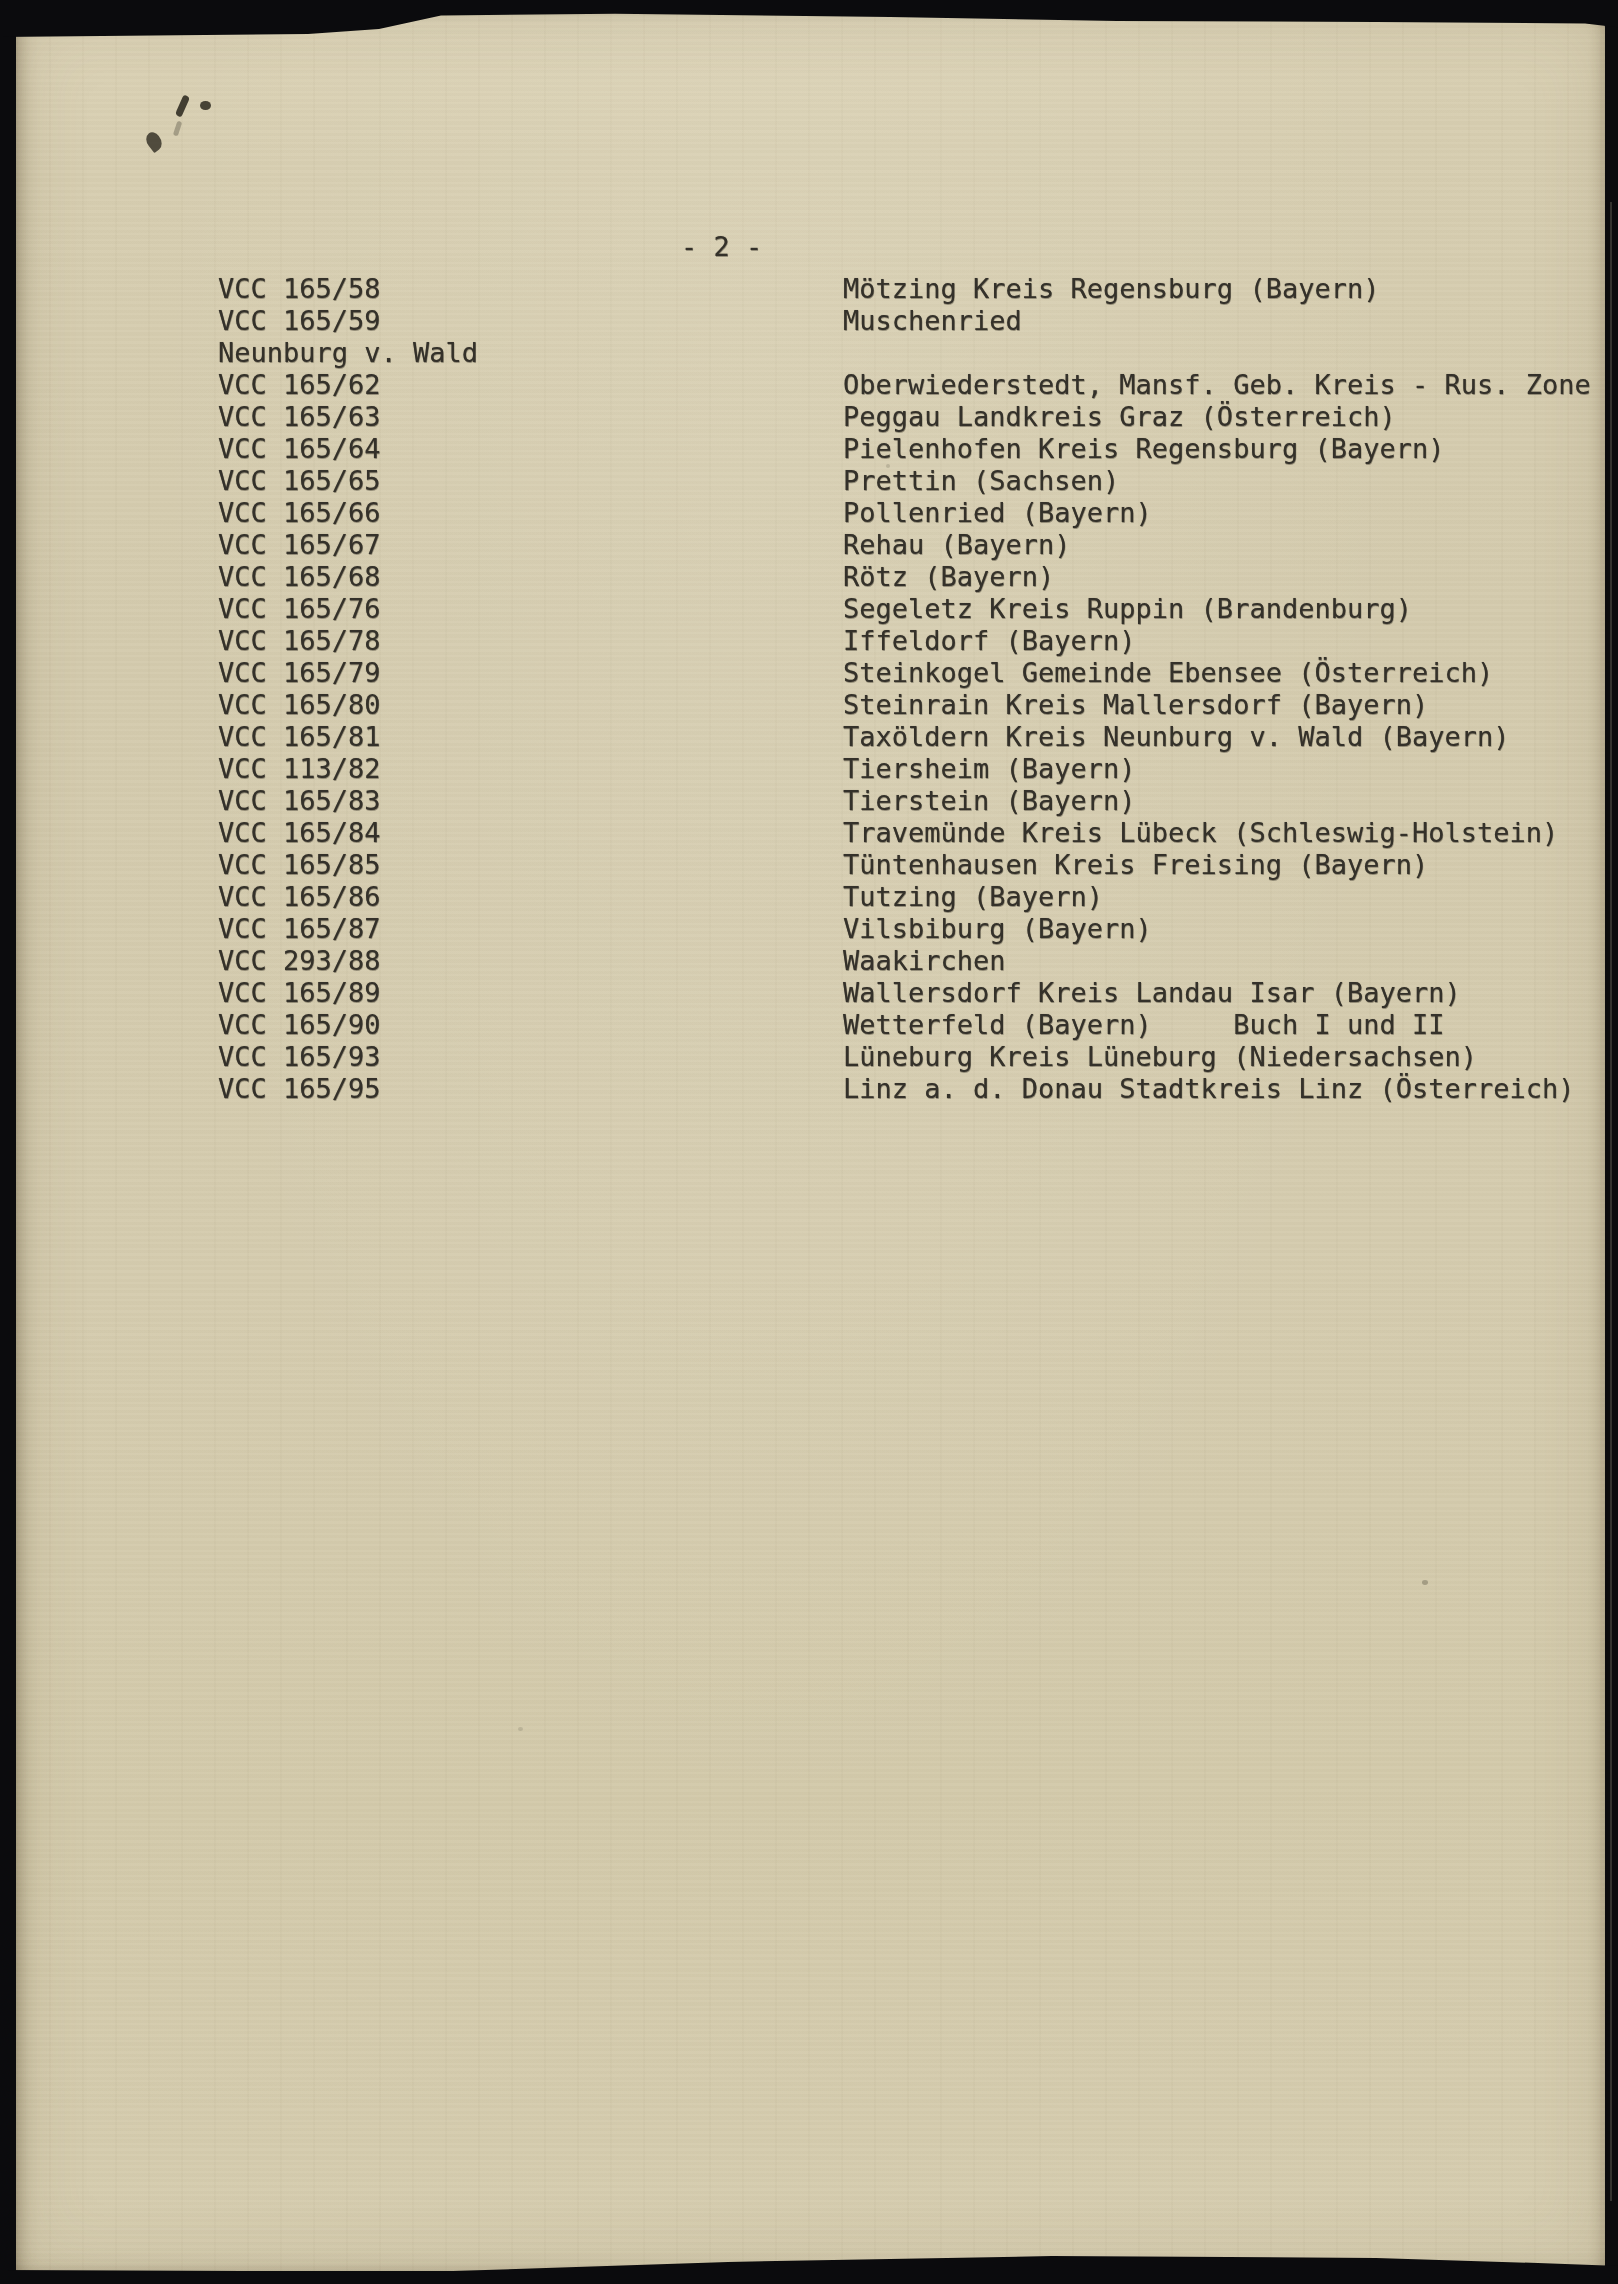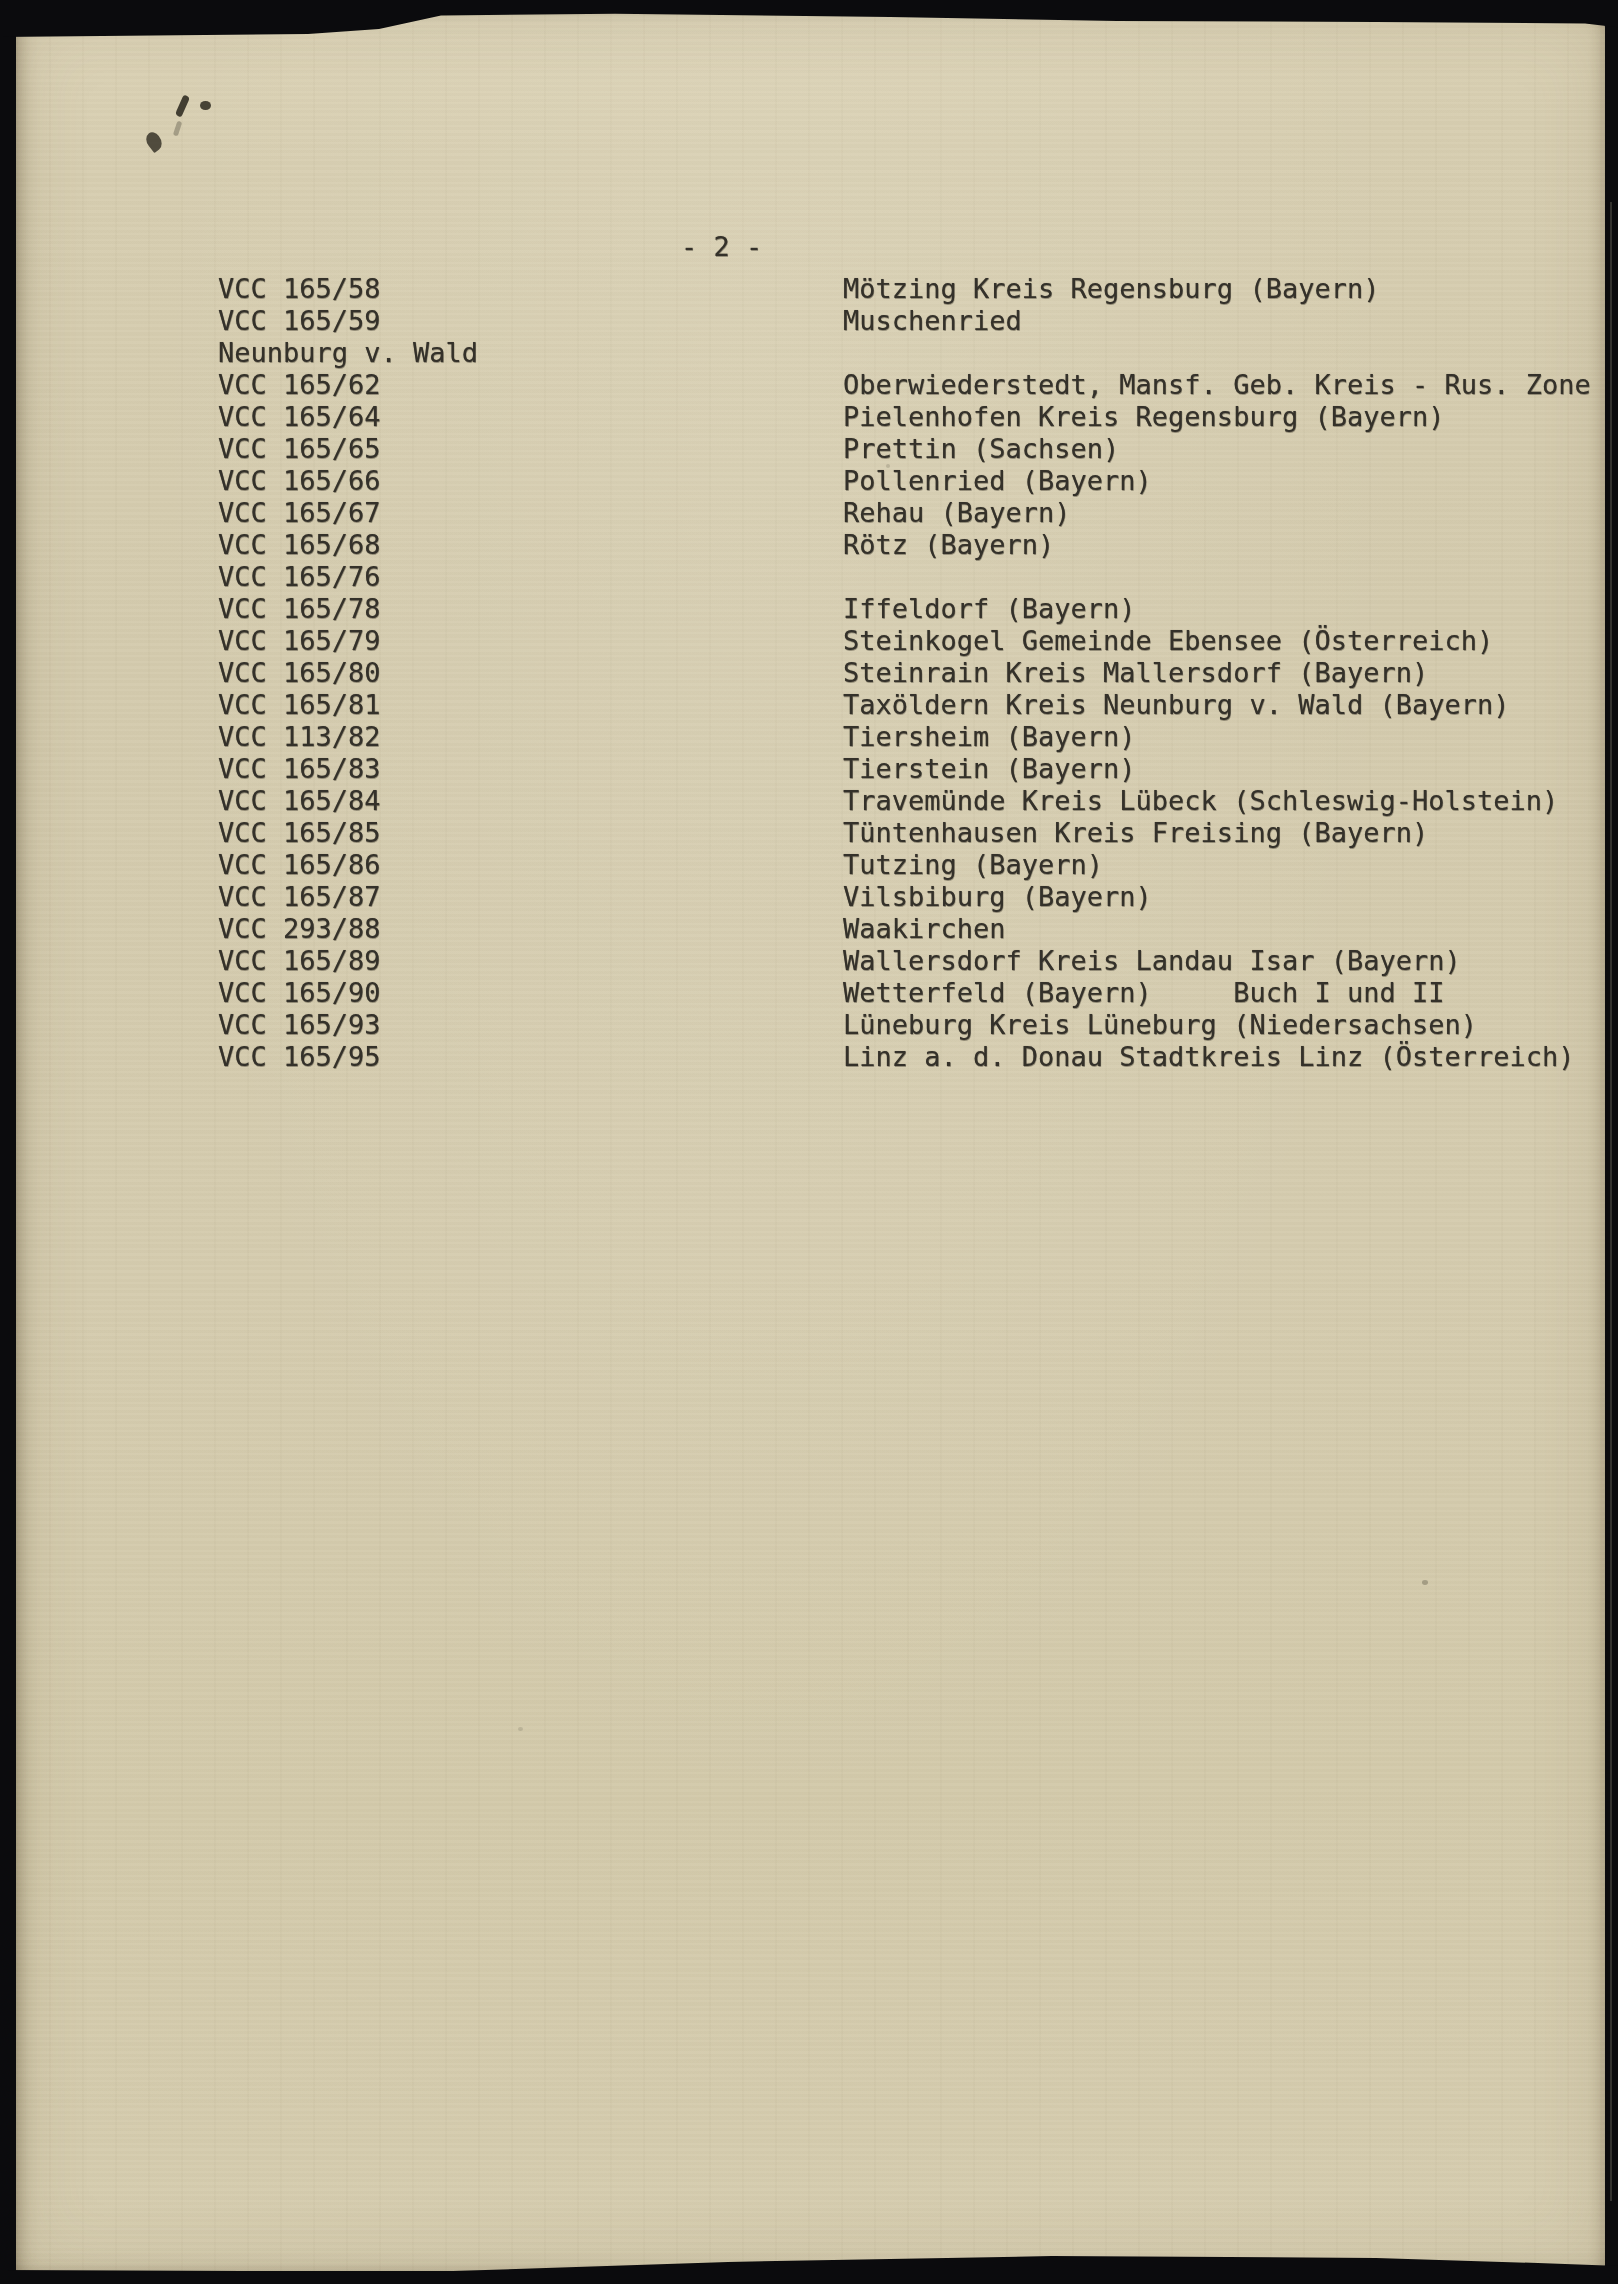--- a/index.html
+++ b/index.html
@@ -118,20 +118,24 @@
         <span class="desc">Muschenried</span>
       </div>
       <div class="row">
         <span class="desc">Neunburg v. Wald</span>
       </div>
       <div class="row">
         <span class="code">VCC 165/62</span>
         <span class="desc">Oberwiederstedt, Mansf. Geb. Kreis - Rus. Zone</span>
       </div>
       <div class="row">
+        <span class="code">VCC 165/63</span>
+        <span class="desc">Peggau Landkreis Graz (Österreich)</span>
+      </div>
+      <div class="row">
         <span class="code">VCC 165/64</span>
         <span class="desc">Pielenhofen Kreis Regensburg (Bayern)</span>
       </div>
       <div class="row">
         <span class="code">VCC 165/65</span>
         <span class="desc">Prettin (Sachsen)</span>
       </div>
       <div class="row">
         <span class="code">VCC 165/66</span>
         <span class="desc">Pollenried (Bayern)</span>
@@ -139,20 +143,21 @@
       <div class="row">
         <span class="code">VCC 165/67</span>
         <span class="desc">Rehau (Bayern)</span>
       </div>
       <div class="row">
         <span class="code">VCC 165/68</span>
         <span class="desc">Rötz (Bayern)</span>
       </div>
       <div class="row">
         <span class="code">VCC 165/76</span>
+        <span class="desc">Segeletz Kreis Ruppin (Brandenburg)</span>
       </div>
       <div class="row">
         <span class="code">VCC 165/78</span>
         <span class="desc">Iffeldorf (Bayern)</span>
       </div>
       <div class="row">
         <span class="code">VCC 165/79</span>
         <span class="desc">Steinkogel Gemeinde Ebensee (Österreich)</span>
       </div>
       <div class="row">

